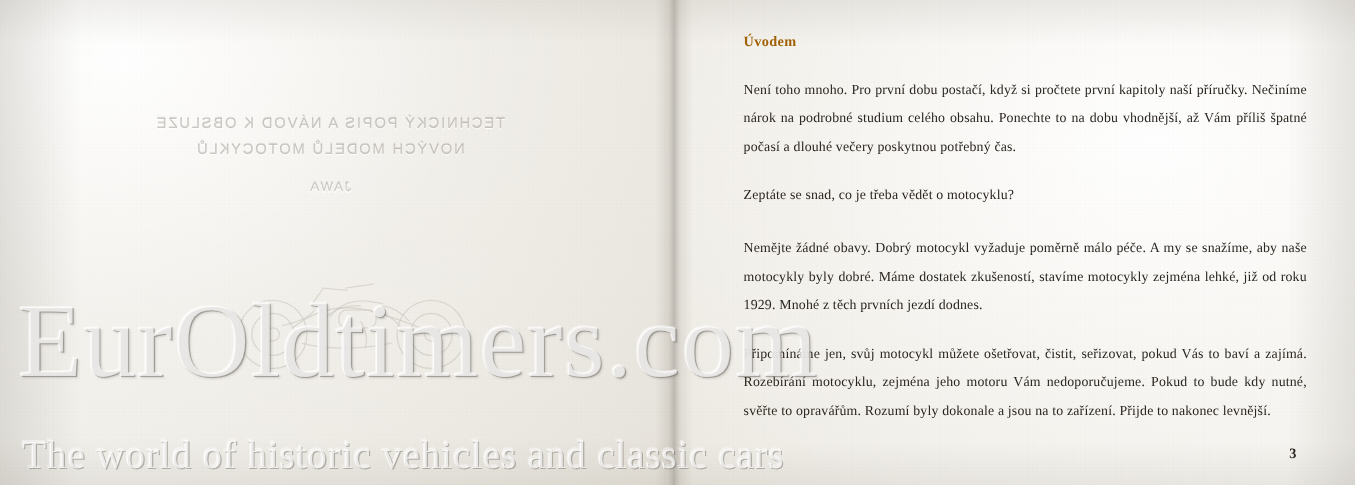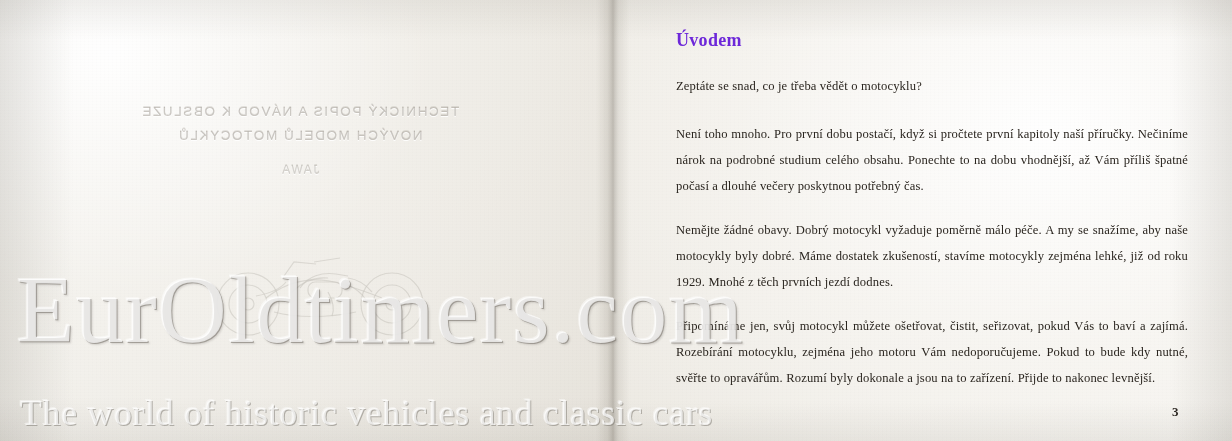--- a/index.html
+++ b/index.html
@@ -139,24 +139,24 @@
   .text-col {
     position: absolute;
     left: 676px;
     top: 30px;
     width: 512px;
     color: #25211c;
   }
   .heading {
     font-family: "Liberation Serif", serif;
     font-weight: bold;
-    font-size: 18px;
+    font-size: 13px;
     letter-spacing: 0.3px;
     margin: 0 0 22px 0;
-    color: #6d28d9;
+    color: #a16207;
   }
   .para {
     font-size: 12.6px;
     line-height: 26px;
     margin: 0 0 18px 0;
     text-align: justify;
     text-justify: inter-word;
     color: #2a251f;
     letter-spacing: 0.15px;
   }
@@ -253,22 +253,22 @@
 
   <div class="paper paper-right">
     <div class="grain"></div>
     <div class="vignette-right"></div>
   </div>
 
   <div class="gutter"></div>
 
   <div class="text-col">
     <h1 class="heading">Úvodem</h1>
+    <p class="para">Není toho mnoho. Pro první dobu postačí, když si pročtete první kapitoly naší příručky. Nečiníme nárok na podrobné studium celého obsahu. Ponechte to na dobu vhodnější, až Vám příliš špatné počasí a dlouhé večery poskytnou potřebný čas.</p>
     <p class="para lead">Zeptáte se snad, co je třeba vědět o motocyklu?</p>
-    <p class="para">Není toho mnoho. Pro první dobu postačí, když si pročtete první kapitoly naší příručky. Nečiníme nárok na podrobné studium celého obsahu. Ponechte to na dobu vhodnější, až Vám příliš špatné počasí a dlouhé večery poskytnou potřebný čas.</p>
     <p class="para">Nemějte žádné obavy. Dobrý motocykl vyžaduje poměrně málo péče. A my se snažíme, aby naše motocykly byly dobré. Máme dostatek zkušeností, stavíme motocykly zejména lehké, již od roku 1929. Mnohé z těch prvních jezdí dodnes.</p>
     <p class="para">Připomínáme jen, svůj motocykl můžete ošetřovat, čistit, seřizovat, pokud Vás to baví a zajímá. Rozebírání motocyklu, zejména jeho motoru Vám nedoporučujeme. Pokud to bude kdy nutné, svěřte to opravářům. Rozumí byly dokonale a jsou na to zařízení. Přijde to nakonec levnější.</p>
   </div>
 
   <div class="page-number">3</div>
 
   <div class="watermark">
     <div class="wm-main">EurOldtimers.com</div>
     <div class="wm-sub">The world of historic vehicles and classic cars</div>
   </div>

